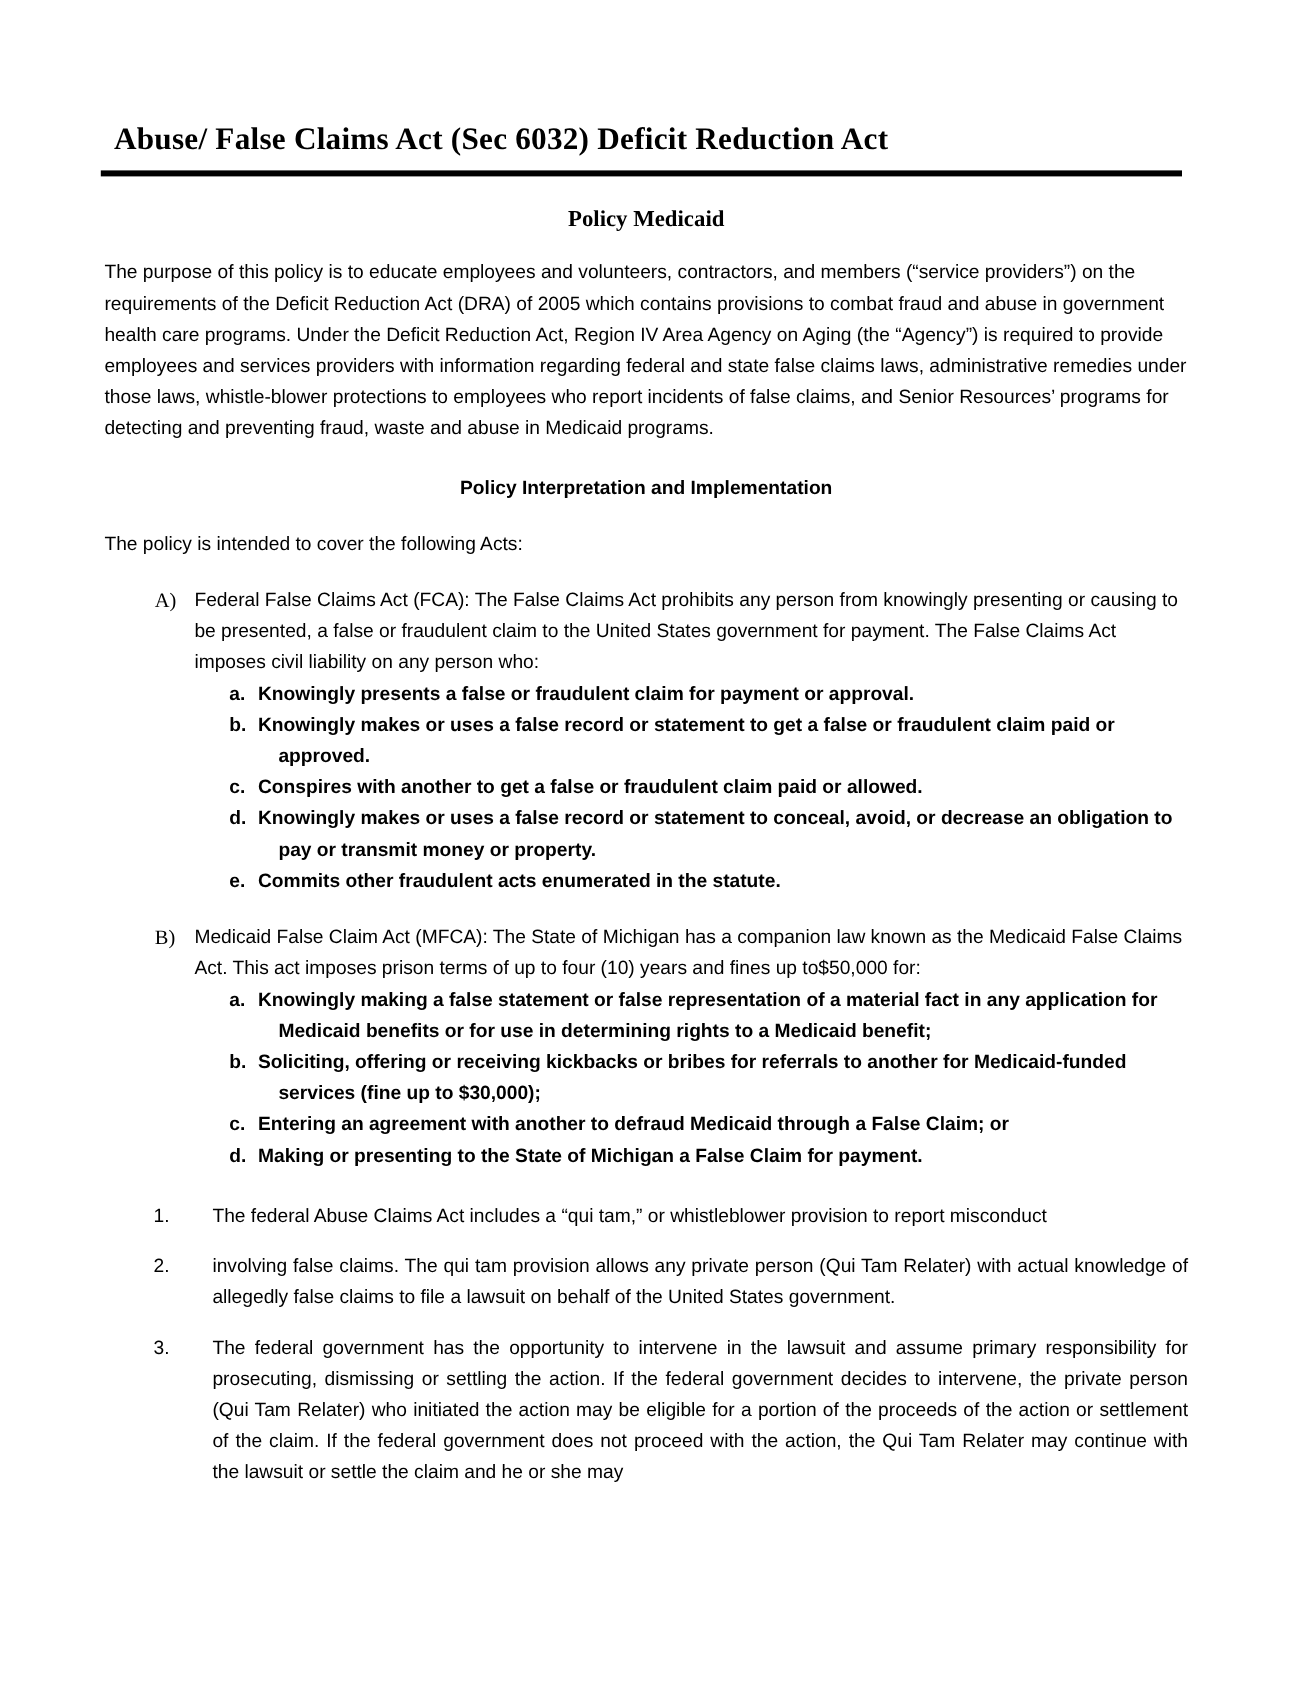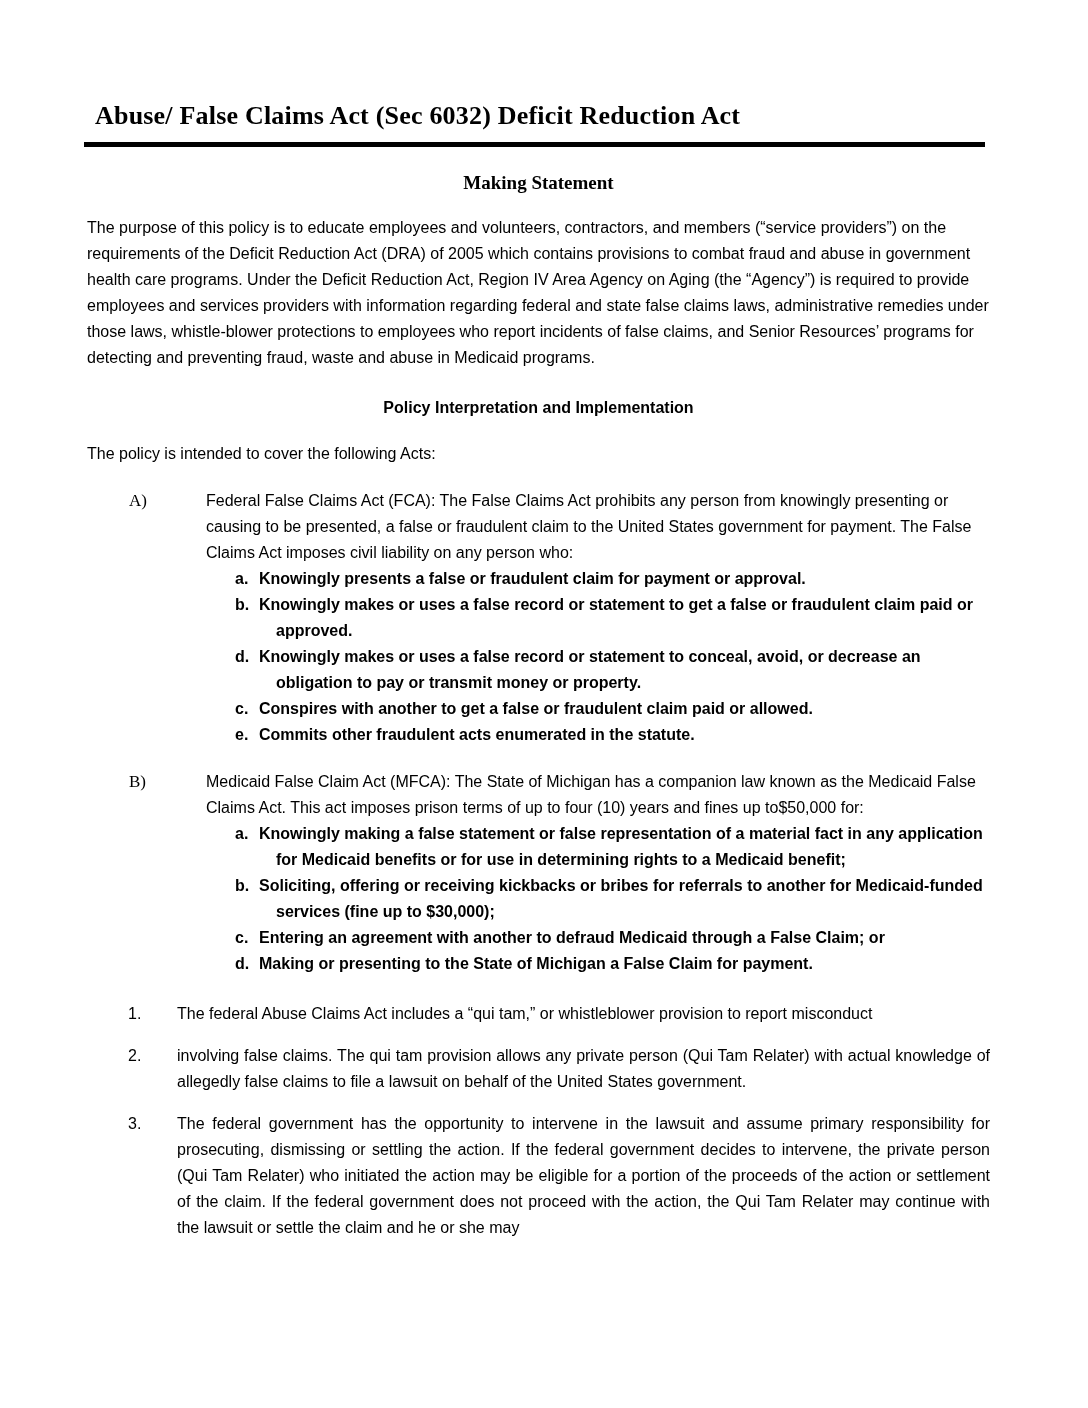--- a/index.html
+++ b/index.html
@@ -49,21 +49,21 @@
   }
   .acts-intro { margin: 23px 0 0 0; }
 
   .act { display: flex; margin: 21px 0 0 42px; }
   .act:nth-of-type(2) { margin-top: 0; }
   .act-marker {
     flex: 0 0 33px;
     font-family: "Liberation Serif", serif;
     font-size: 17px;
   }
-  .act-body { flex: 1 1 auto; margin-left: 44px; }
+  .act-body { flex: 1 1 auto; }
   .act-text { }
 
   .sub-item {
     margin-left: 29px;
     padding-left: 41px;
     text-indent: -41px;
     font-weight: bold;
   }
   .sub-marker { display: inline-block; width: 24px; text-indent: 0; }
 
@@ -73,36 +73,36 @@
   .num-text { flex: 1 1 auto; text-align: justify; }
 </style>
 </head>
 <body>
 
 <div class="page">
 
   <h1 class="doc-title">Abuse/ False Claims Act (Sec 6032) Deficit Reduction Act</h1>
   <div class="title-rule"></div>
 
-  <div class="policy-statement">Making Statement</div>
+  <div class="policy-statement">Policy Medicaid</div>
 
   <p class="purpose">The purpose of this policy is to educate employees and volunteers, contractors, and members (“service providers”) on the requirements of the Deficit Reduction Act (DRA) of 2005 which contains provisions to combat fraud and abuse in government health care programs. Under the Deficit Reduction Act, Region IV Area Agency on Aging (the “Agency”) is required to provide employees and services providers with information regarding federal and state false claims laws, administrative remedies under those laws, whistle-blower protections to employees who report incidents of false claims, and Senior Resources’ programs for detecting and preventing fraud, waste and abuse in Medicaid programs.</p>
 
   <div class="interp-heading">Policy Interpretation and Implementation</div>
 
   <p class="acts-intro">The policy is intended to cover the following Acts:</p>
 
   <div class="act">
     <span class="act-marker">A)</span>
     <div class="act-body">
       <div class="act-text">Federal False Claims Act (FCA): The False Claims Act prohibits any person from knowingly presenting or causing to be presented, a false or fraudulent claim to the United States government for payment.  The False Claims Act imposes civil liability on any person who:</div>
       <div class="sub-item"><span class="sub-marker">a.</span><span>Knowingly presents a false or fraudulent claim for payment or approval.</span></div>
       <div class="sub-item"><span class="sub-marker">b.</span><span>Knowingly makes or uses a false record or statement to get a false or fraudulent claim paid or approved.</span></div>
+      <div class="sub-item"><span class="sub-marker">c.</span><span>Conspires with another to get a false or fraudulent claim paid or allowed.</span></div>
       <div class="sub-item"><span class="sub-marker">d.</span><span>Knowingly makes or uses a false record or statement to conceal, avoid, or decrease an obligation to pay or transmit money or property.</span></div>
-      <div class="sub-item"><span class="sub-marker">c.</span><span>Conspires with another to get a false or fraudulent claim paid or allowed.</span></div>
       <div class="sub-item"><span class="sub-marker">e.</span><span>Commits other fraudulent acts enumerated in the statute.</span></div>
     </div>
   </div>
 
   <div class="act">
     <span class="act-marker">B)</span>
     <div class="act-body">
       <div class="act-text">Medicaid False Claim Act (MFCA): The State of Michigan has a companion law known as the Medicaid False Claims Act.  This act imposes prison terms of up to four (10) years and fines up to$50,000 for:</div>
       <div class="sub-item"><span class="sub-marker">a.</span><span>Knowingly making a false statement or false representation of a material fact in any application for Medicaid benefits or for use in determining rights to a Medicaid benefit;</span></div>
       <div class="sub-item"><span class="sub-marker">b.</span><span>Soliciting, offering or receiving kickbacks or bribes for referrals to another for Medicaid-funded services (fine up to $30,000);</span></div>

